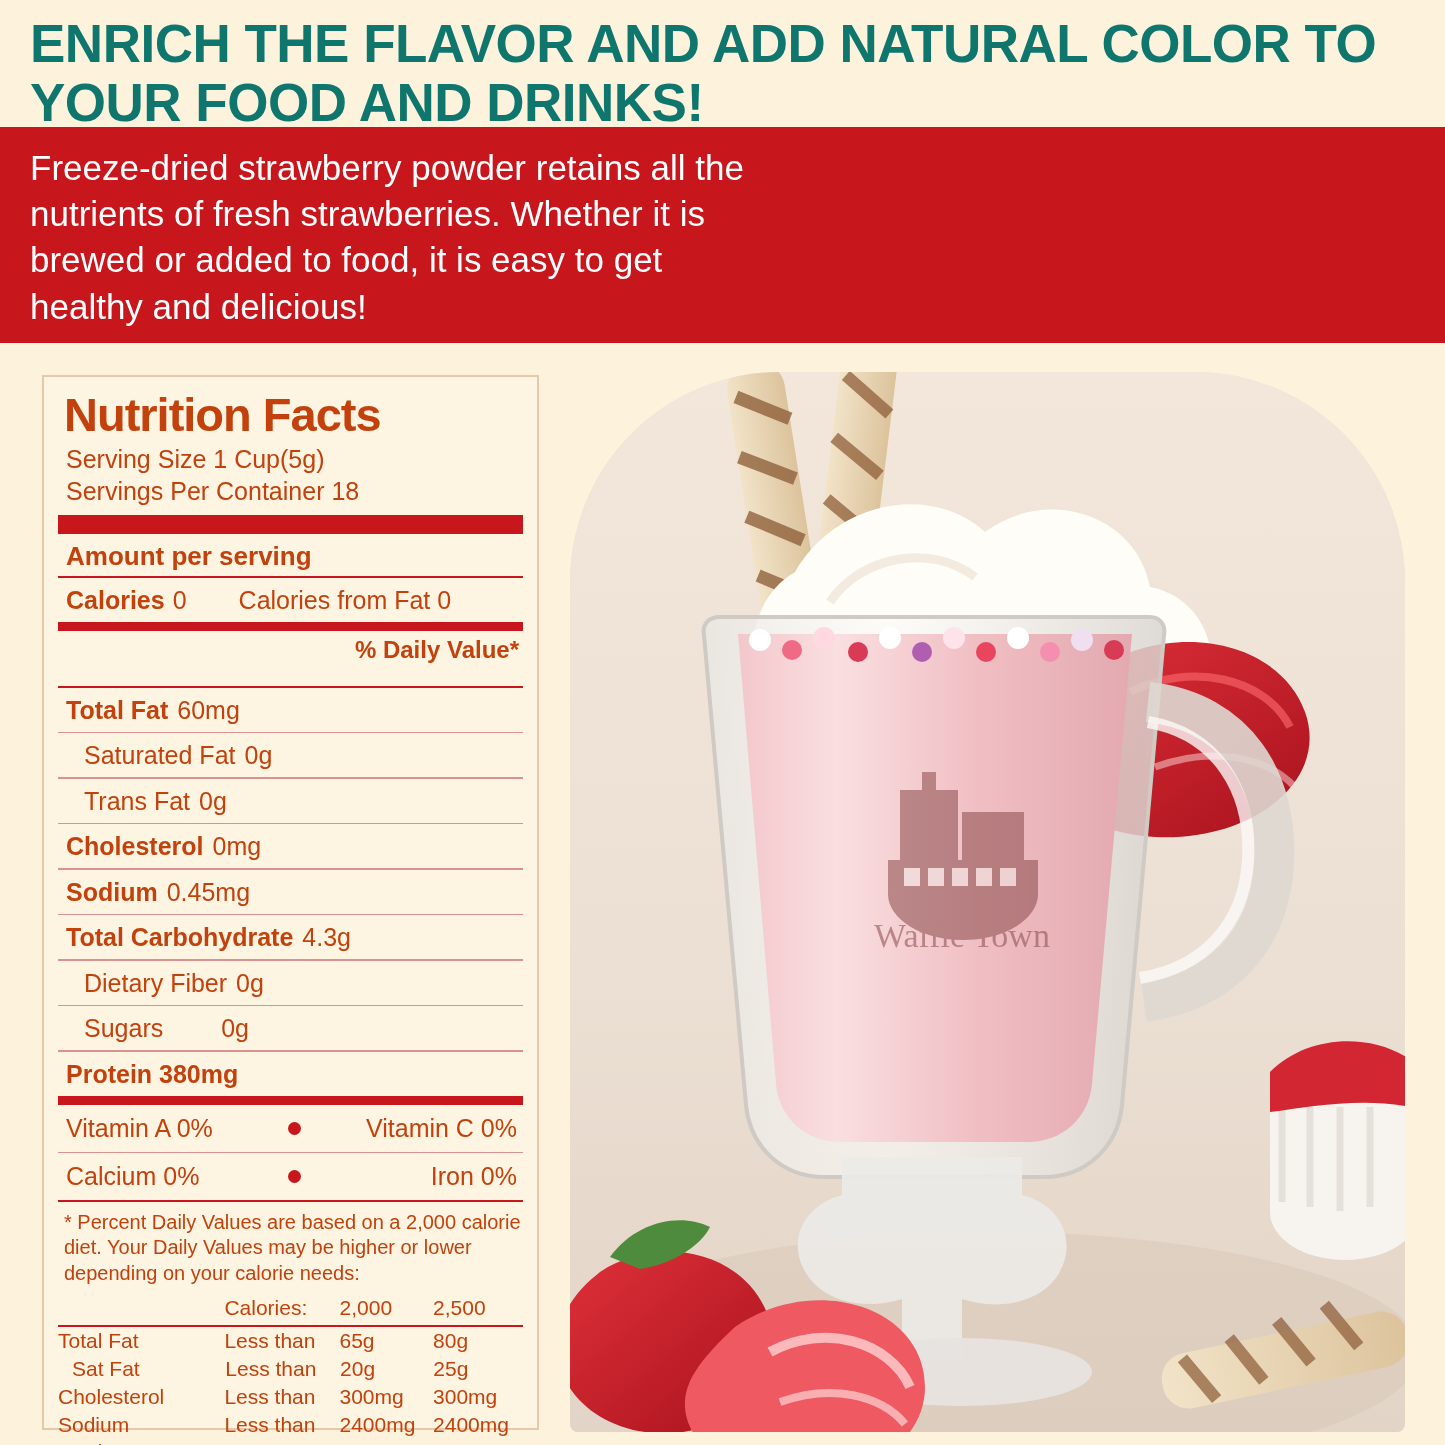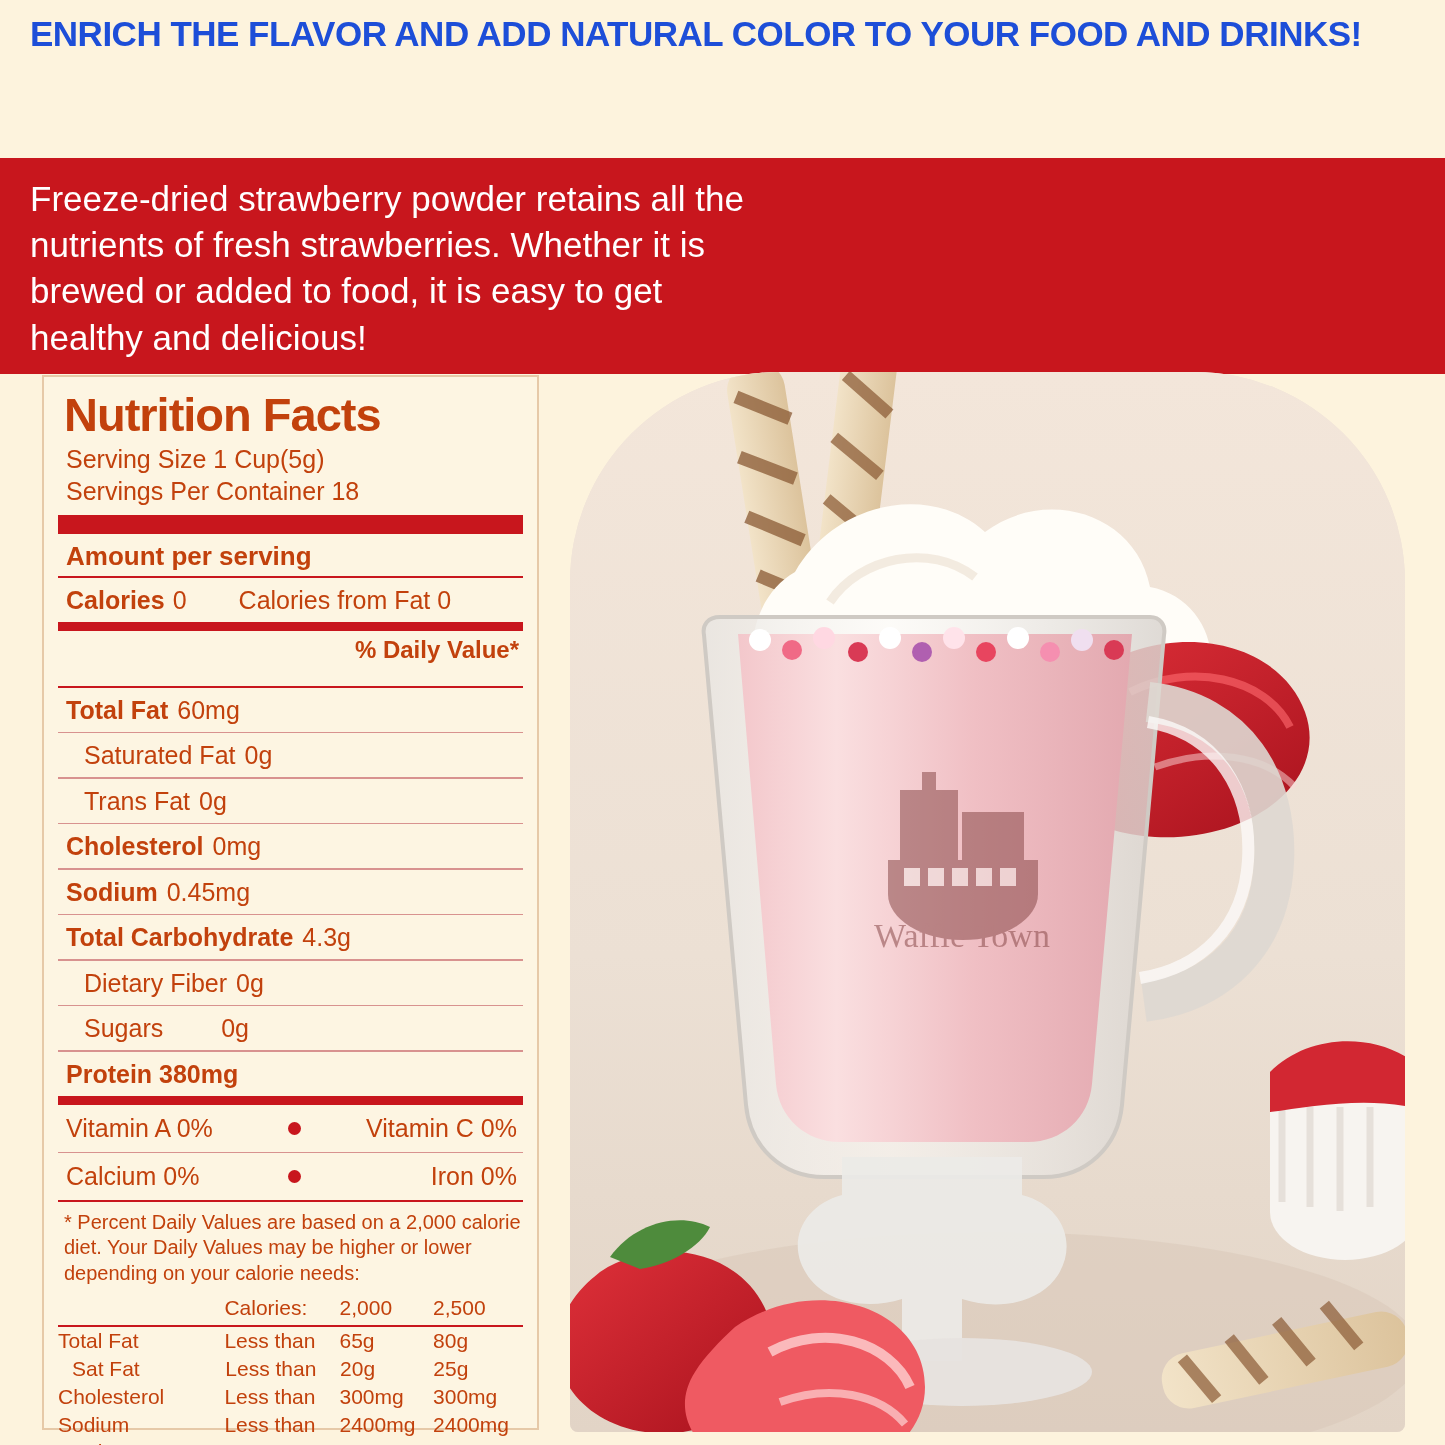--- a/index.html
+++ b/index.html
@@ -7,32 +7,32 @@
     width: 1445px; height: 1445px;
     font-family: "Liberation Sans", sans-serif;
     background: #fdf3dd;
     overflow: hidden;
   }
   .page { position: relative; width: 1445px; height: 1445px; background: #fdf3dd; }
 
   
   .headline {
     padding: 14px 30px 6px 30px;
-    color: #1d4ed8;
+    color: #0f766e;
     font-weight: bold;
-    font-size: 35px;
+    font-size: 53px;
     line-height: 1.12;
     letter-spacing: -0.5px;
     text-transform: uppercase;
   }
 
   
   .intro-band {
     position: absolute;
-    top: 158px; left: 0;
+    top: 127px; left: 0;
     width: 1445px; height: 216px;
     background: #c8161d;
     color: #ffffff;
   }
   .intro-text {
     padding: 18px 28px 0 30px;
     width: 790px;
     font-size: 35px;
     line-height: 1.32;
   }

